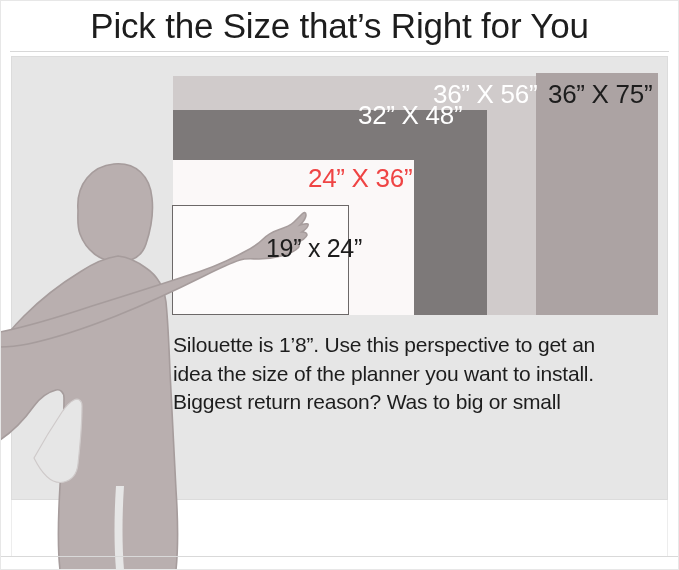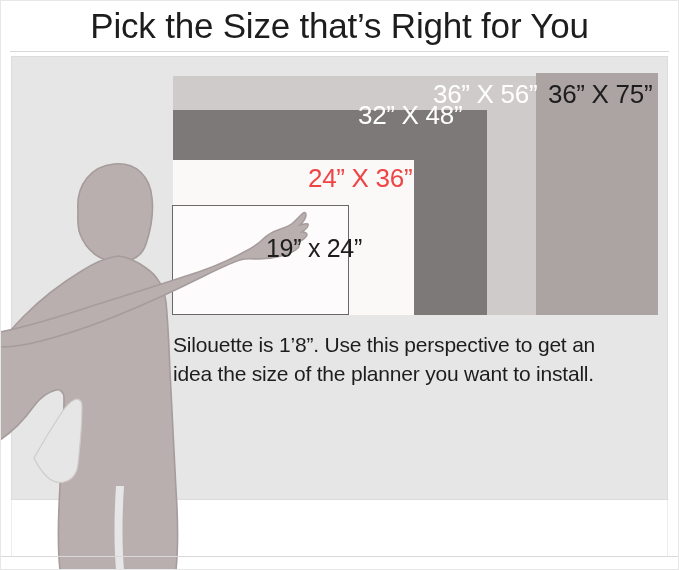--- a/index.html
+++ b/index.html
@@ -267,18 +267,19 @@
 
   <div class="size-label" id="label-36x75" style="color: rgb(29, 29, 29);">36” X 75”</div>
   <div class="size-label" id="label-36x56" style="color: rgb(255, 255, 255);">36” X 56”</div>
   <div class="size-label" id="label-32x48" style="color: rgb(255, 255, 255);">32” X 48”</div>
   <div class="size-label" id="label-24x36" style="color: #ef4444;">24” X 36”</div>
   <div class="size-label" id="label-19x24" style="color: rgb(29, 29, 29);">19” x 24”</div>
 
   <div id="body-text">
     <div>Silouette is 1’8”. Use this perspective to get an</div>
     <div>idea the size of the planner you want to install.</div>
+    <div>Biggest return reason? Was to big or small</div>
   </div>
 
   <div id="floor-line"></div>
   <div id="outer-frame"></div>
 
 </div>
 
 </body></html>

